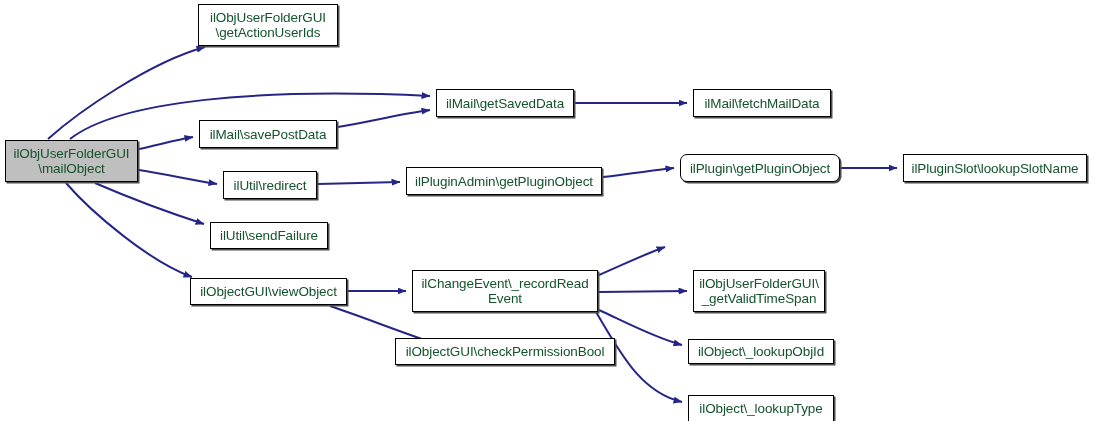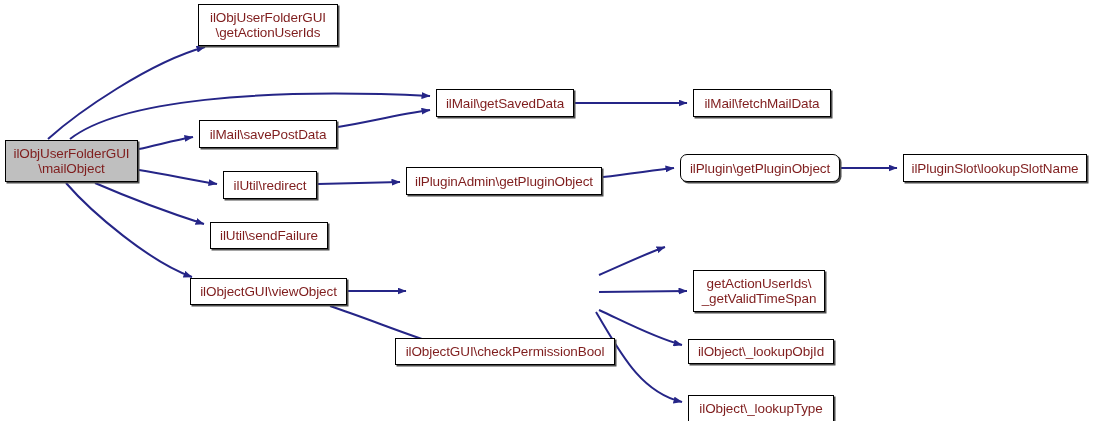--- a/index.html
+++ b/index.html
@@ -23,21 +23,21 @@
     top: 0;
     width: 1099px;
     height: 421px;
     pointer-events: none;
   }
   .node {
     position: absolute;
     box-sizing: border-box;
     border: 1px solid #000000;
     background: #ffffff;
-    color: #7f1d1d;
+    color: #14532d;
     display: flex;
     align-items: center;
     justify-content: center;
     text-align: center;
     font-size: 13.5px;
     line-height: 15px;
     letter-spacing: -0.1px;
     white-space: pre-line;
     z-index: 2;
     box-shadow: 1.5px 1.5px 0 0 #4d4d4d;
@@ -137,28 +137,32 @@
   </div>
 
   <div class="node" style="left:680px; top:154px; width:160px; height:28px;border-radius:7px;">
     <span class="node-label">ilPlugin\getPluginObject</span>
   </div>
 
   <div class="node" style="left:903px; top:154px; width:184px; height:28px;">
     <span class="node-label">ilPluginSlot\lookupSlotName</span>
   </div>
 
+  <div class="node" style="left:412px; top:270px; width:186px; height:42px;">
+    <span class="node-label">ilChangeEvent\_recordRead
+Event</span>
+  </div>
 
   <div class="node" style="left:395px; top:338px; width:220px; height:27px;">
     <span class="node-label">ilObjectGUI\checkPermissionBool</span>
   </div>
 
 
   <div class="node" style="left:693px; top:270px; width:132px; height:42px;">
-    <span class="node-label">getActionUserIds\
+    <span class="node-label">ilObjUserFolderGUI\
 _getValidTimeSpan</span>
   </div>
 
   <div class="node" style="left:688px; top:339px; width:146px; height:25px;">
     <span class="node-label">ilObject\_lookupObjId</span>
   </div>
 
   <div class="node" style="left:688px; top:395px; width:146px; height:27px;">
     <span class="node-label">ilObject\_lookupType</span>
   </div>

